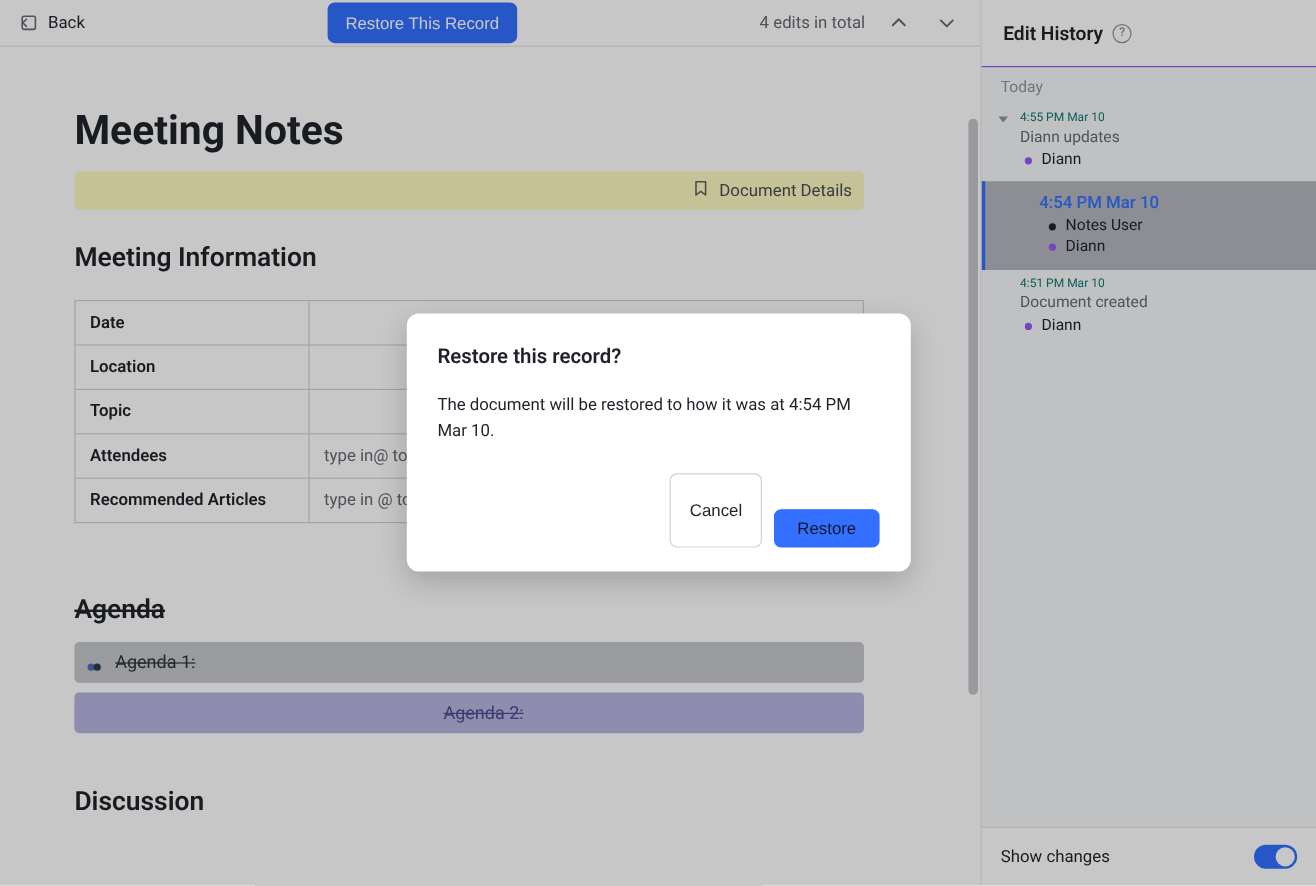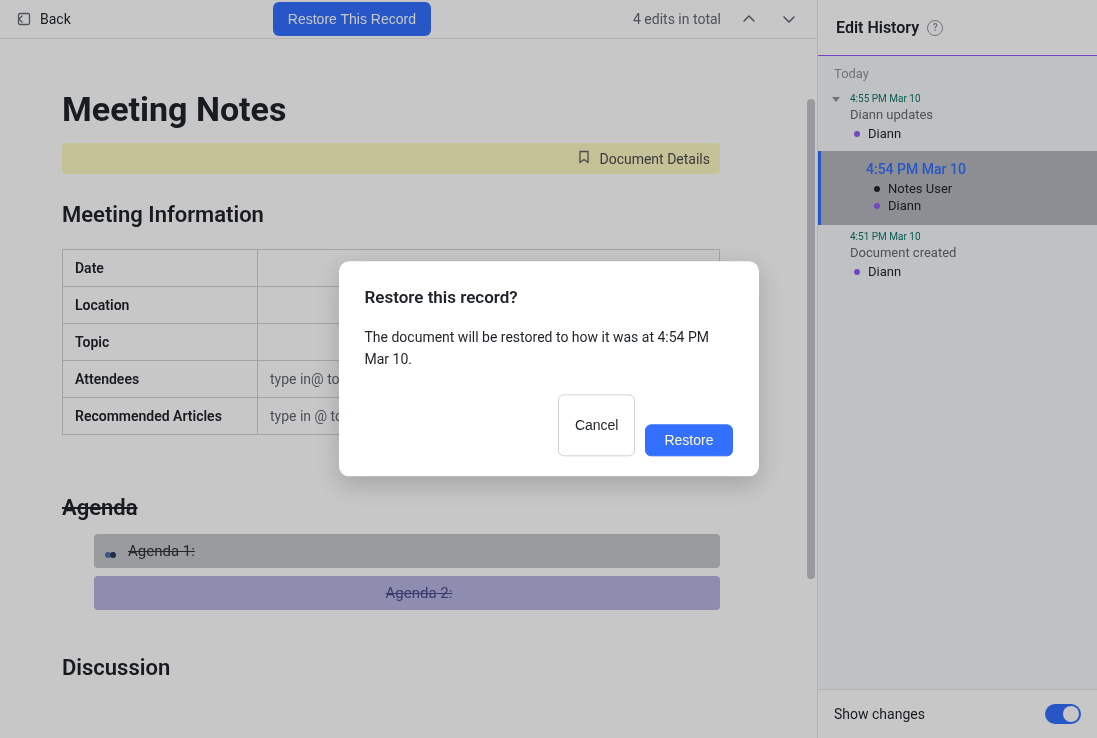--- a/index.html
+++ b/index.html
@@ -138,21 +138,20 @@
       margin-bottom: 14px;
     }
     .agenda-item {
       padding: 8px 10px 8px 10px;
       border-radius: 4px;
       margin-bottom: 8px;
       display: flex;
       align-items: center;
       gap: 10px;
       font-size: 15px;
-      margin-left: 32px;
     }
     .agenda-item .bullet {
       width: 14px;
       height: 10px;
       display: inline-block;
     }
     .agenda-item.greyed {
       background: #c5c7cc;
       color: #303236;
     }
@@ -340,21 +339,21 @@
       border: 1px solid #d0d3d6;
       color: #1f2329;
       border-radius: 6px;
       padding: 7px 16px;
       font-size: 14px;
       cursor: pointer;
     }
     .btn-primary {
       background: #3370ff;
       border: 1px solid #3370ff;
-      color: #fef9c3;
+      color: #0f172a;
       border-radius: 6px;
       padding: 7px 18px;
       font-size: 14px;
       cursor: pointer;
       margin-top: 30px;
     }
     
     .scroll-thumb {
       position: absolute;
       right: 2px;

